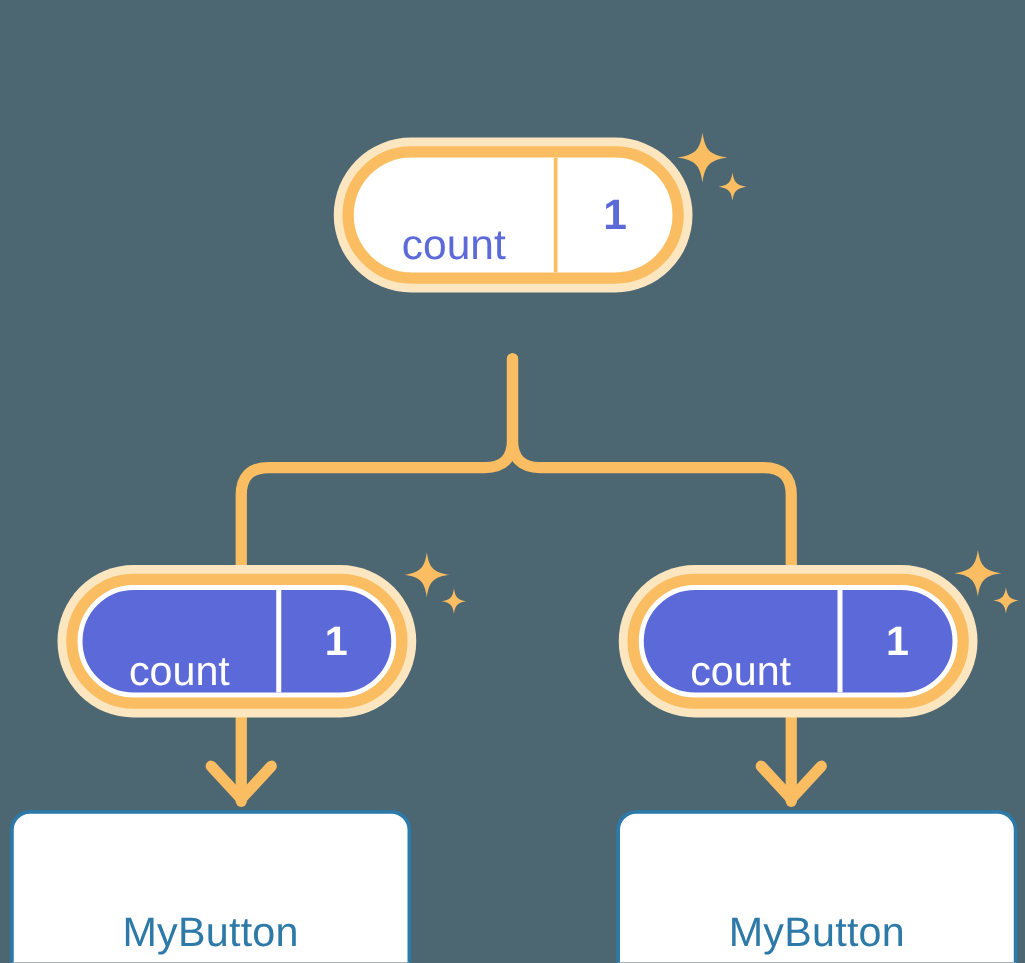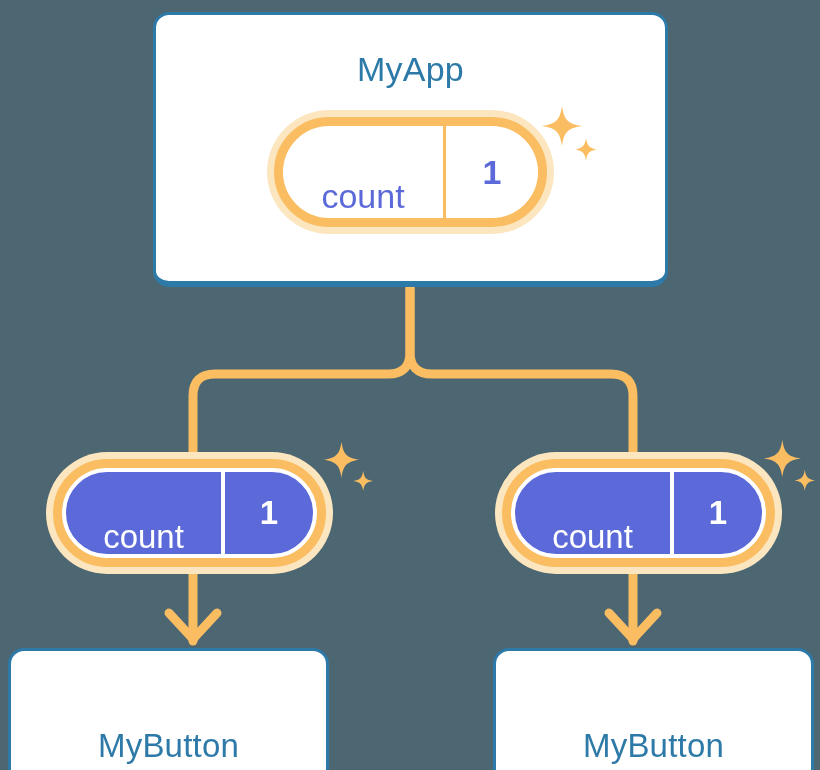--- a/index.html
+++ b/index.html
@@ -162,23 +162,20 @@
              Q 633 374 633 396
              L 633 452" fill="none" stroke="#fbbd61" stroke-width="9" stroke-linecap="round" stroke-linejoin="round"></path>
 
     <path d="M 193 574 L 193 641" fill="none" stroke="#fbbd61" stroke-width="9" stroke-linecap="round"></path>
     <path d="M 169 613 L 193 639 L 217 613" fill="none" stroke="#fbbd61" stroke-width="9" stroke-linecap="round" stroke-linejoin="round"></path>
 
     <path d="M 633 574 L 633 641" fill="none" stroke="#fbbd61" stroke-width="9" stroke-linecap="round"></path>
     <path d="M 609 613 L 633 639 L 657 613" fill="none" stroke="#fbbd61" stroke-width="9" stroke-linecap="round" stroke-linejoin="round"></path>
   </svg>
 
-  <div class="card" id="app-card">
-    <div class="card-title">MyApp</div>
-  </div>
 
   <div class="pill pill-light" id="pill-root">
     <div class="pill-ring">
       <div class="pill-body">
         <div class="pill-key">count</div>
         <div class="pill-val">1</div>
       </div>
     </div>
   </div>
 

